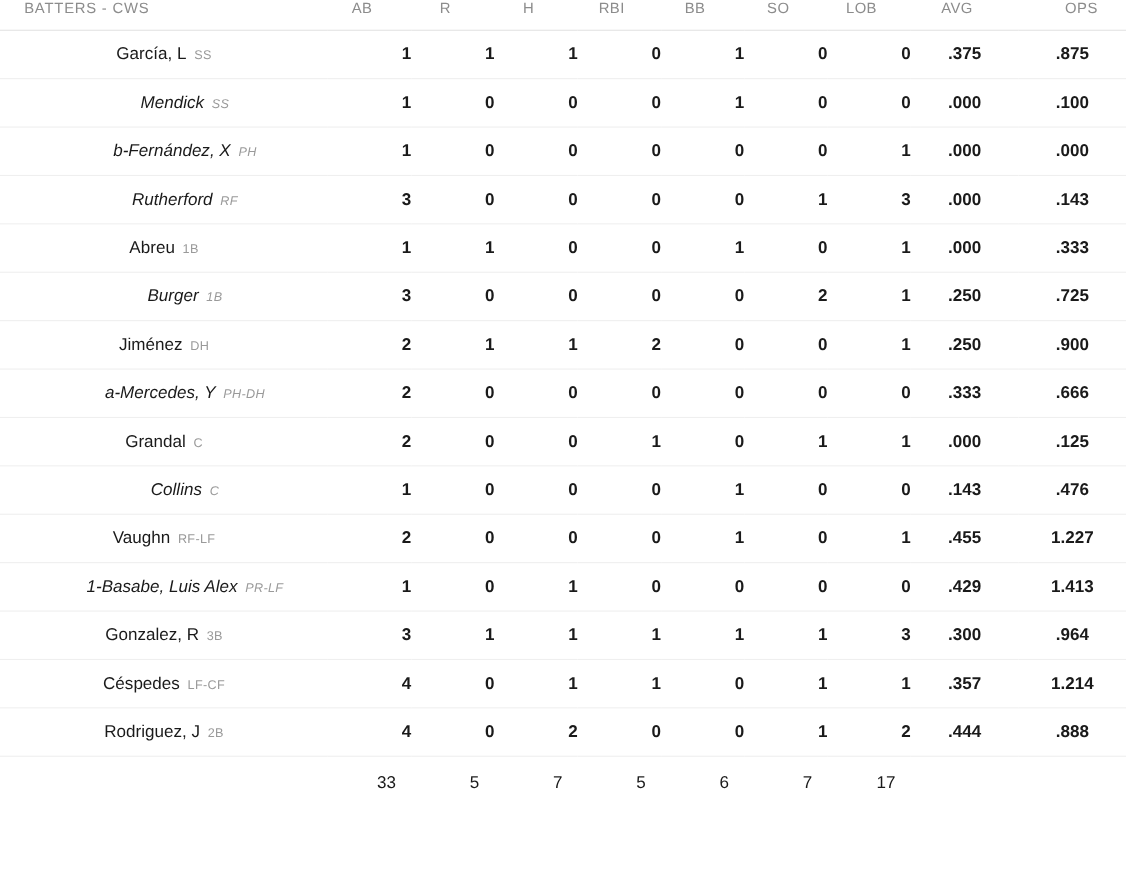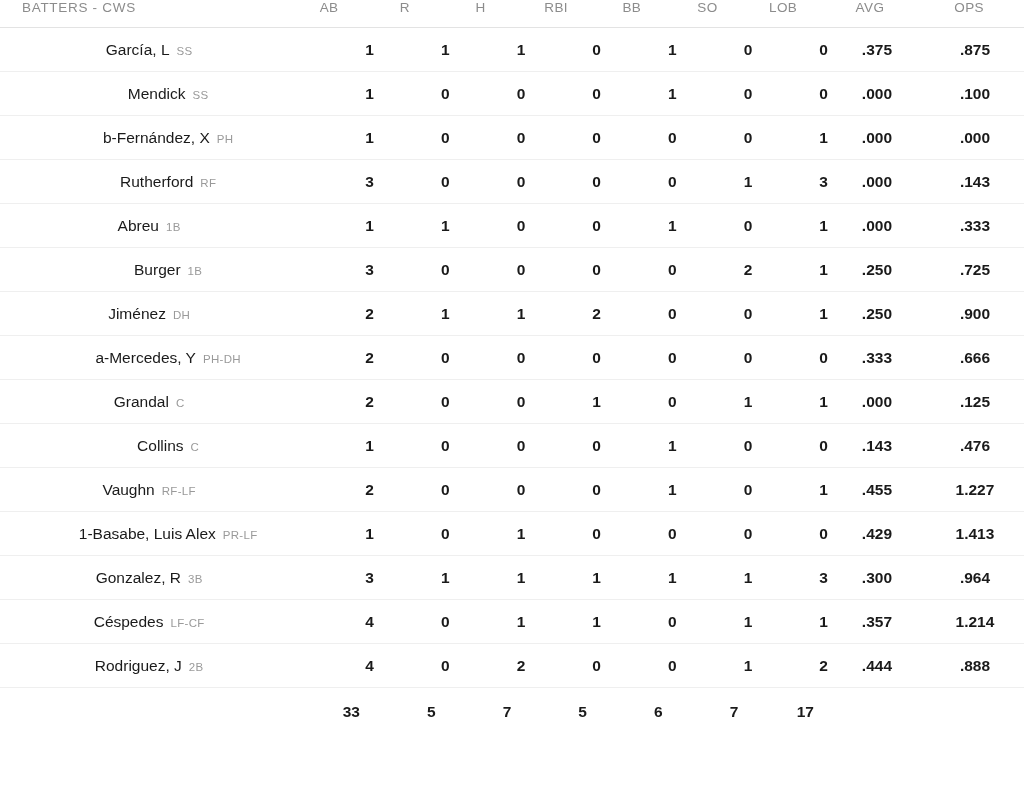--- a/index.html
+++ b/index.html
@@ -41,21 +41,21 @@
     text-align: left;
     padding-left: 22px;
     letter-spacing: 0.7px;
   }
   thead th.stat-head {
     text-align: center;
     padding-right: 14px;
   }
   thead th.last-head {
     text-align: right;
-    padding-right: 40px;
+    padding-right: 26px;
   }
   thead tr {
     border-bottom: 1px solid #e3e3e3;
   }
   tbody tr.player-row td {
     padding: 0;
     height: 43px;
     font-size: 15.5px;
     border-bottom: 1px solid #efefef;
   }
@@ -63,20 +63,21 @@
   td.name-cell {
     text-align: center;
     padding-left: 22px;
     color: #1a1a1a;
     font-weight: 400;
     white-space: nowrap;
     overflow: hidden;
   }
   td.name-cell.sub {
     padding-left: 38px;
+    font-style: italic;
   }
   .pos {
     font-size: 11.5px;
     color: #9a9a9a;
     margin-left: 7px;
     letter-spacing: 0.3px;
   }
   td.stat-cell {
     text-align: right;
     padding-right: 14px;
@@ -87,21 +88,21 @@
   td.stat-cell.last {
   }
   td.stat-cell.avg {
     font-weight: 700;
     text-align: center;
   }
   tbody tr.totals-row td {
     padding: 0;
     height: 48px;
     font-size: 15.5px;
-    font-weight: 700;
+    font-weight: 400;
     border-top: 1px solid #d8d8d8;
   }
   tbody tr.totals-row td.name-cell {
     border-top: none;
   }
   tbody tr.totals-row td.blank {
     border-top: none;
   }
   tbody tr.totals-row td.stat-cell {
     text-align: right;

